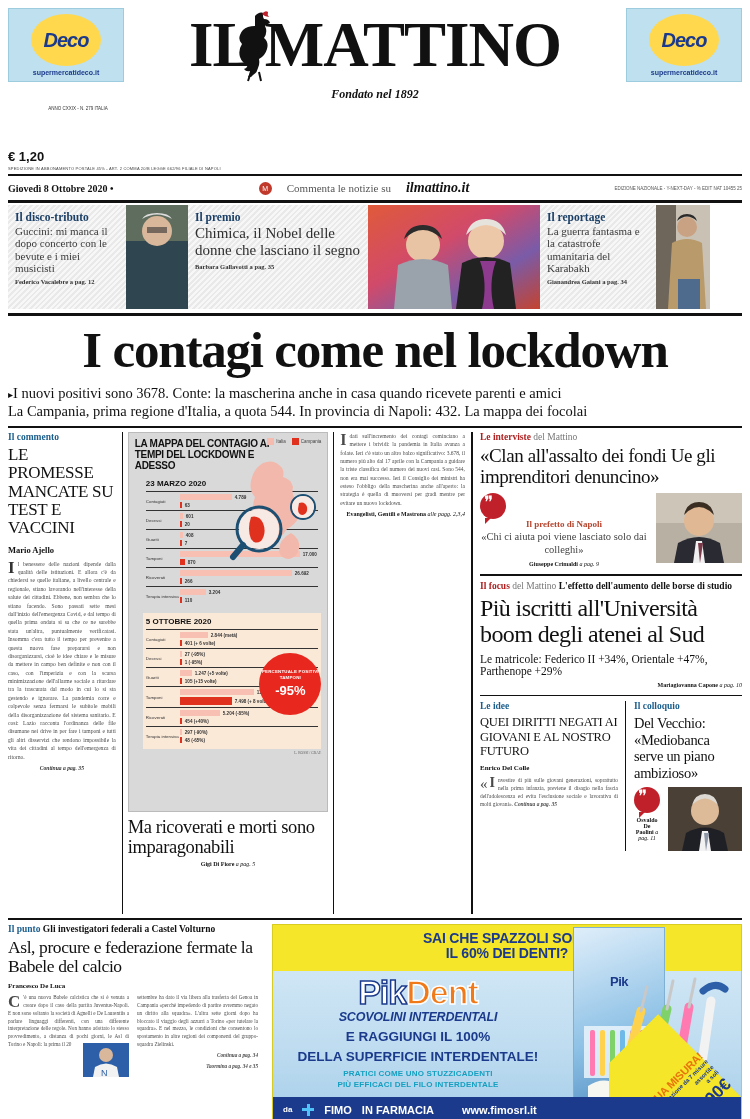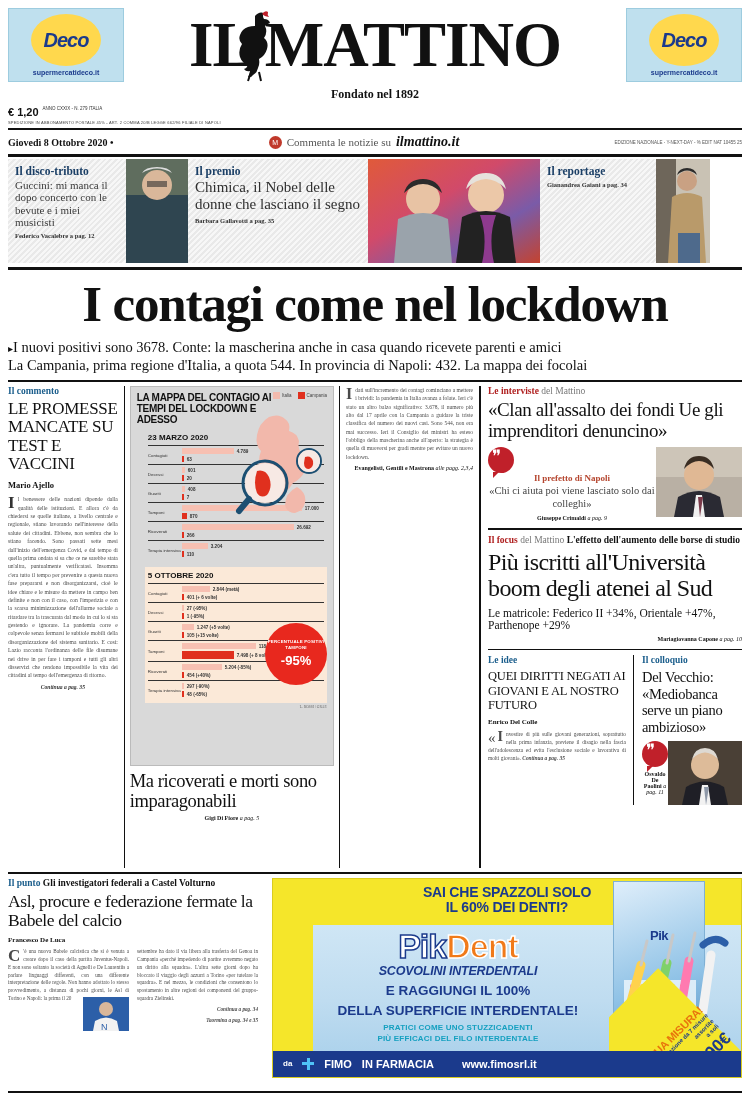--- a/index.html
+++ b/index.html
@@ -29,34 +29,34 @@
   }
   .deco-sub { font-family:"Liberation Sans",sans-serif; font-size:7px; font-weight:bold; color:#1b3a8c; margin-top:3px; }
 
   .title-wrap { flex:1; display:flex; align-items:center; justify-content:center; position:relative; }
   .title-text {
     font-family:"Liberation Serif", serif; font-weight:bold; font-size:63px;
     letter-spacing:-1px; line-height:1; white-space:nowrap;
   }
   .rooster { position:absolute; left:calc(50% - 140px); top:-4px; width:44px; height:74px; }
 
-  .founded { text-align:center; font-weight:bold; font-size:12px; margin-top:3px; }
+  .founded { text-align:center; font-weight:bold; font-size:12px; margin-top:3px;font-style:italic; }
 
   
   .priceline { display:flex; align-items:flex-start; gap:4px; margin-top:4px; }
-  .price-euro { font-family:"Liberation Sans",sans-serif; font-weight:bold; font-size:11px; }
+  .price-euro { font-family:"Liberation Sans",sans-serif; font-weight:bold; font-size:13px;margin-top:43px; }
   .price-fine { font-size:4.5px; line-height:1.35; color:#333; font-family:"Liberation Sans",sans-serif; }
   .legal { font-size:4px; color:#444; font-family:"Liberation Sans",sans-serif; margin-top:2px; letter-spacing:.2px;}
 
   .toprule { border-top:2px solid #111; margin-top:3px; }
 
   
   .datebar { display:flex; align-items:center; justify-content:space-between; padding:4px 0 4px 0; }
   .date-txt { font-weight:bold; font-size:10px; font-family:"Liberation Serif",serif; }
-  .comment-mid { display:flex; align-items:center; gap:5px; }
+  .comment-mid { display:flex; align-items:center; gap:15px; }
   .cm-badge { width:13px; height:13px; border-radius:50%; background:#c0392b; color:#fff;
       font-size:7px; display:flex; align-items:center; justify-content:center; font-family:"Liberation Sans",sans-serif; }
   .cm-txt { font-size:11px; color:#555; }
   .cm-site { font-weight:bold; font-style:italic; font-size:14px; color:#111; }
   .edition { font-size:4.5px; color:#555; font-family:"Liberation Sans",sans-serif; }
   .barrule2 { border-top:3px solid #111; }
 
   
   .teasers { display:flex; height:104px; gap:0; margin-top:2px; }
   .teaser { position:relative; padding:6px 7px; }
@@ -122,42 +122,42 @@
   .ch-lab { width:34px; font-size:4.4px; font-family:"Liberation Sans",sans-serif; color:#333; flex-shrink:0;}
   .ch-bars { flex:1; display:flex; flex-direction:column; gap:2px; }
   .ch-bar { display:flex; align-items:center; gap:3px; }
   .bar { height:6px; }
   .bar.ita { background:#f7c0b2; }
   .bar.camp { background:#e0301e; }
   .bar.thin { width:2px; }
   .ch-val { font-size:4.6px; font-family:"Liberation Sans",sans-serif; font-weight:bold; color:#333; white-space:nowrap; }
 
   .pct-circle {
-    position:absolute; right:6px; bottom:80px; width:62px; height:62px; border-radius:50%;
+    position:absolute; right:6px; bottom:96px; width:62px; height:62px; border-radius:50%;
     background:#e8281e; color:#fff; display:flex; flex-direction:column;
     align-items:center; justify-content:center; text-align:center;
     font-family:"Liberation Sans",sans-serif;
   }
   .pct-lbl { font-size:4.4px; line-height:1.35; font-weight:bold; letter-spacing:.2px;}
   .pct-num { font-size:13px; font-weight:bold; margin-top:2px; }
 
   .ch-credit { font-size:3.6px; text-align:right; color:#666; margin-top:2px; }
   .chart-foot { margin-top:5px; }
   .chart-foot-head { font-size:18.5px; line-height:1.1; letter-spacing:-.4px; }
   .chart-foot-by { font-size:6px; font-weight:bold; text-align:center; margin-top:4px; }
   .chart-foot-by em { font-weight:normal; }
 
   .mid-text { font-size:5.5px; line-height:1.52; text-align:justify; color:#4a4a4a; }
   .mid-text .dropcap { float:left; font-size:16px; line-height:.82; font-weight:bold; margin:1px 3px 0 0; }
   .mid-by { font-weight:bold; font-size:6px; text-align:right; margin-top:4px; }
   .mid-by em { font-weight:normal; font-style:italic; }
 
   
   .int-head { font-size:19px; line-height:1.12; letter-spacing:-.4px; margin-top:3px; }
-  .quote-row { display:flex; margin-top:6px;justify-content:space-between; }
+  .quote-row { display:flex; gap:8px; margin-top:6px;justify-content:space-between; }
   .qmark { width:26px; height:26px; background:#c0202a; border-radius:50%; position:relative; flex-shrink:0; }
   .qmark:after {
     content:"❞"; position:absolute; left:4px; top:-1px; color:#fff; font-size:17px;
     font-family:"Liberation Serif",serif;
   }
   .qmark .tail { position:absolute; left:5px; bottom:-5px; width:0;height:0;
       border-left:6px solid #c0202a; border-bottom:6px solid transparent; }
   .sub-kicker { color:#b5462f; font-weight:bold; font-size:9px; text-align:center; }
   .sub-quote { font-size:10.5px; line-height:1.2; text-align:center; color:#444; margin-top:2px; }
   .sub-by { font-size:6px; font-weight:bold; text-align:center; margin-top:4px; }
@@ -195,21 +195,21 @@
   .punto-c .dropcap { float:left; font-size:17px; line-height:.8; font-weight:bold; margin:1px 3px 0 0; }
   .punto-cont { font-weight:bold; font-style:italic; font-size:5.2px; text-align:right; margin-top:3px; }
 
   
   .ad { width:100%; height:200px; background:#f5e62a; position:relative; overflow:hidden;
         border:1px solid #d9cc20; }
   .ad-top { background:#f5e62a; text-align:center; padding:6px 0 4px 0; }
   .ad-top-l1, .ad-top-l2 { font-family:"Liberation Sans",sans-serif; font-weight:bold;
         color:#1b3a8c; font-size:14px; letter-spacing:-.2px; line-height:1.12; }
   .ad-body { position:absolute; top:46px; left:0; right:0; bottom:26px;
-        background:linear-gradient(180deg,#cfe6f5 0%, #bfdcf0 60%, #aed3ec 100%);margin-left:40px; }
+        background:linear-gradient(180deg,#cfe6f5 0%, #bfdcf0 60%, #aed3ec 100%); }
   .ad-left { position:absolute; left:0; top:4px; width:290px; text-align:center; }
   .pik { font-family:"Liberation Sans",sans-serif; font-weight:bold; font-size:34px;
         letter-spacing:-1px; line-height:1; }
   .pik .w { color:#fff; -webkit-text-stroke:1.5px #1b3a8c; }
   .pik .o { color:#f07a1a; -webkit-text-stroke:1.5px #fff; }
   .ad-l2 { font-family:"Liberation Sans",sans-serif; font-weight:bold; font-style:italic;
         color:#1b3a8c; font-size:12.5px; margin-top:1px; letter-spacing:-.2px;}
   .ad-l3 { font-family:"Liberation Sans",sans-serif; font-weight:bold; color:#1b3a8c;
         font-size:13.5px; margin-top:5px; line-height:1.12; }
   .ad-l4 { font-family:"Liberation Sans",sans-serif; font-weight:bold; color:#15a0c0;
@@ -326,20 +326,21 @@
         <path d="M36 34 q19-18 38 0 q-4-14-19-14 q-15 0-19 14z" fill="#2b2b2b"></path>
         <path d="M30 60 q25-12 50 0 l4 44 h-58z" fill="#9aa3ab"></path>
         <circle cx="118" cy="36" r="18" fill="#ecc8a8"></circle>
         <path d="M98 30 q20-20 40 0 q-4-16-20-16 q-16 0-20 16z" fill="#e6e2dc"></path>
         <path d="M94 58 q24-12 48 0 l6 46 h-60z" fill="#222"></path>
         <path d="M112 56 q8 22 2 48 h12 q-6-26 2-48z" fill="#8e3a8e"></path>
       </svg>
     </div>
     <div class="teaser hatched" style="width:116px">
       <div class="t-kicker">Il reportage</div>
+      <div class="t-head">La guerra fantasma e la catastrofe umanitaria del Karabakh</div>
       <div class="t-by">Gianandrea Gaiani a pag. 34</div>
     </div>
     <div class="t-photo p3">
       <svg class="photo-faces" viewBox="0 0 54 104">
         <rect width="54" height="104" fill="#c9c2b4"></rect>
         <rect x="0" y="0" width="20" height="104" fill="#6e665a"></rect>
         <circle cx="31" cy="22" r="10" fill="#c9a183"></circle>
         <path d="M21 16 q10-9 20 0 q-2-7-10-7 q-8 0-10 7z" fill="#2b2b2b"></path>
         <path d="M16 38 q15-8 30 0 l4 66 h-38z" fill="#b99a6a"></path>
         <path d="M22 74 h22 v30 h-22z" fill="#4e6a8c"></path>

